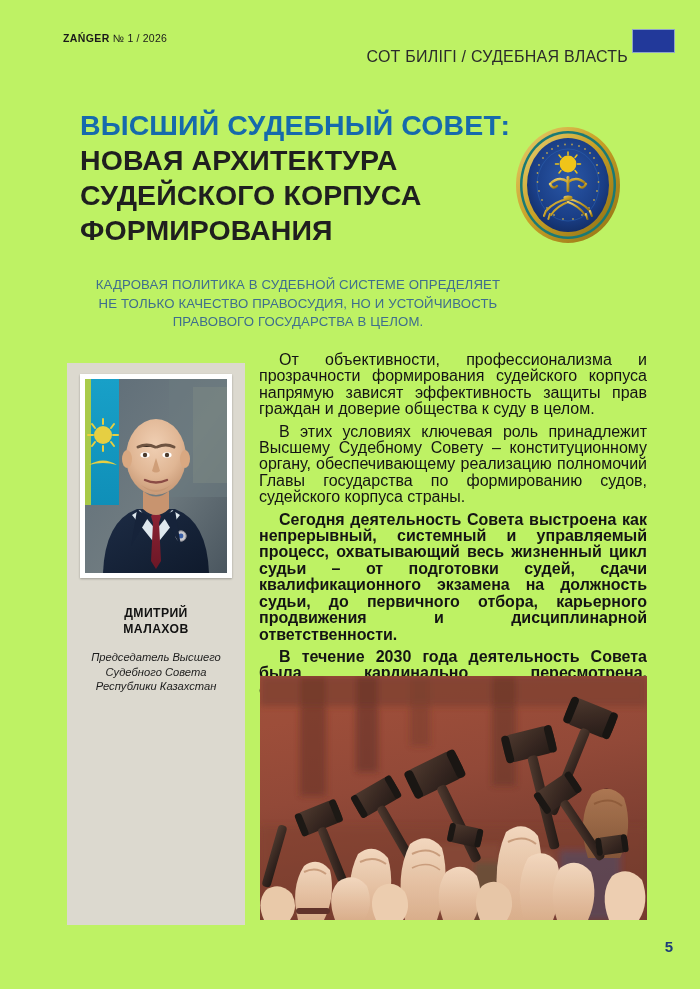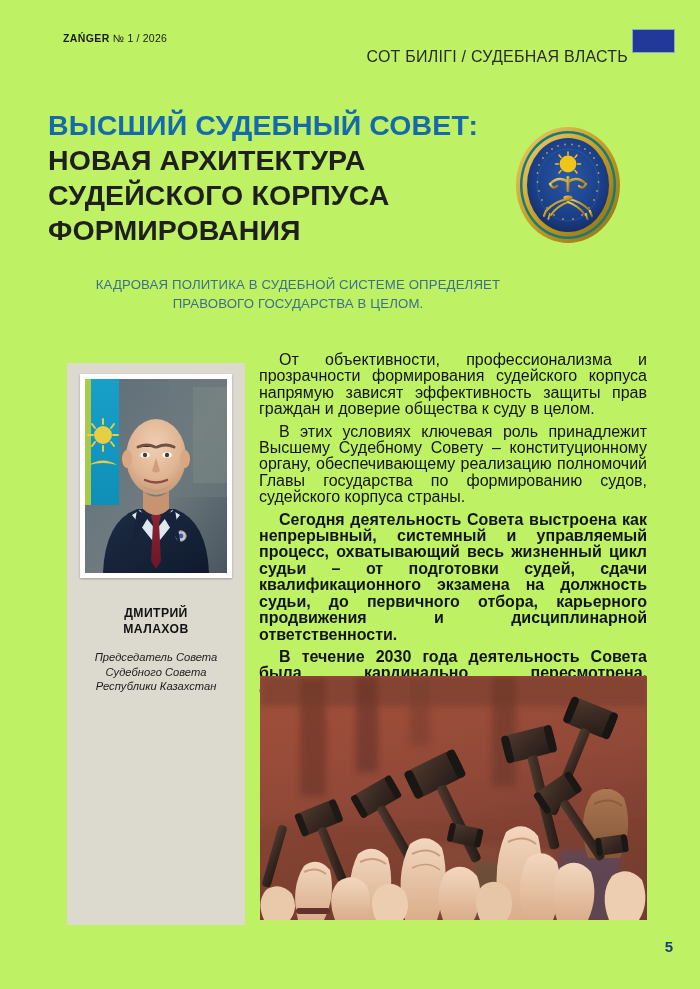--- a/index.html
+++ b/index.html
@@ -24,21 +24,21 @@
   .runhead-right{
     position:absolute;right:72px;top:16px;
     font-size:16px;letter-spacing:.25px;color:#2b2b2b;white-space:nowrap;
   }
   .runhead-box{
     position:absolute;right:25px;top:-3px;width:41px;height:22px;
     background:#22399a;border:1px solid #8fa6c8;
   }
 
   
-  .headline{position:absolute;left:48px;top:108px;width:430px;}
+  .headline{position:absolute;left:80px;top:108px;width:430px;}
   .headline div{
     font-size:28.5px;line-height:35px;letter-spacing:.1px;
     font-weight:bold;color:#1f1f1f;white-space:nowrap;
   }
   .headline div.accent{color:#166aac;}
 
   
   .emblem{position:absolute;left:513px;top:124px;width:110px;height:122px;}
   .emblem svg{display:block;width:110px;height:122px;}
 
@@ -200,20 +200,21 @@
           <path d="M37 90 l-1.5 5"></path>
         <path d="M77 87 l2 5"></path>
           <path d="M73 90 l1.5 5"></path>
       </g>
       <ellipse cx="55" cy="74" rx="4.6" ry="2.4" fill="url(#goldG)"></ellipse>
     </svg>
   </div>
 
   <div class="deck">
     <div>КАДРОВАЯ ПОЛИТИКА В СУДЕБНОЙ СИСТЕМЕ ОПРЕДЕЛЯЕТ</div>
+    <div>НЕ ТОЛЬКО КАЧЕСТВО ПРАВОСУДИЯ, НО И УСТОЙЧИВОСТЬ</div>
     <div>ПРАВОВОГО ГОСУДАРСТВА В ЦЕЛОМ.</div>
   </div>
 
   <div class="sidepanel"></div>
 
   <div class="portrait-frame">
     <div class="portrait">
       <svg viewBox="0 0 142 194" xmlns="http://www.w3.org/2000/svg">
         <defs>
           <linearGradient id="wallG" x1="0" y1="0" x2="1" y2="1">
@@ -297,21 +298,21 @@
       </svg>
     </div>
   </div>
 
   <div class="cap-name">
     <div>ДМИТРИЙ</div>
     <div>МАЛАХОВ</div>
   </div>
 
   <div class="cap-role">
-    <div>Председатель Совета</div>
+    <div>Председатель Высшего</div>
     <div>Судебного Совета</div>
     <div>Республики Казахстан</div>
   </div>
 
   <div class="bodycol">
     <p>От объективности, профессионализма и прозрачности формирования судейского корпуса напрямую зависят эффективность защиты прав граждан и доверие общества к суду в целом.</p>
     <p class="gap">В этих условиях ключевая роль принадлежит Высшему Судебному Совету – конституционному органу, обеспечивающему реализацию полномочий Главы государства по формированию судов, судейского корпуса страны.</p>
     <p class="bold gap">Сегодня деятельность Совета выстроена как непрерывный, системный и управляемый процесс, охватывающий весь жизненный цикл судьи – от подготовки судей, сдачи квалификационного экзамена на должность судьи, до первичного отбора, карьерного продвижения и дисциплинарной ответственности.</p>
     <p class="bold gap">В течение 2030 года деятельность Совета была кардинально пересмотрена, оптимизированы все внутренние процедуры.</p>
   </div>

